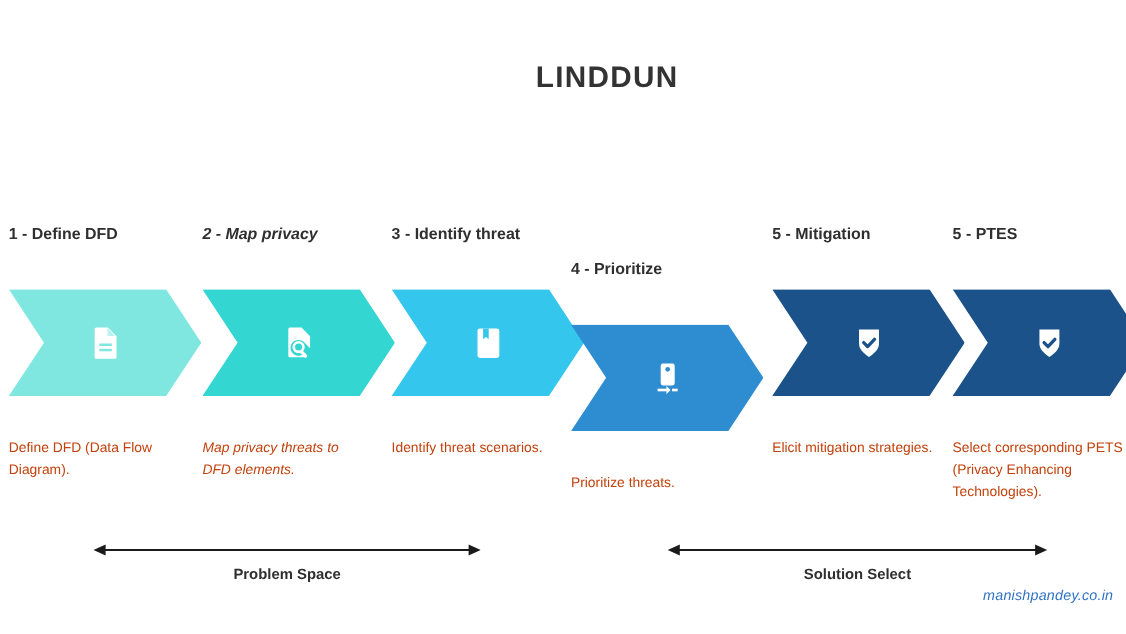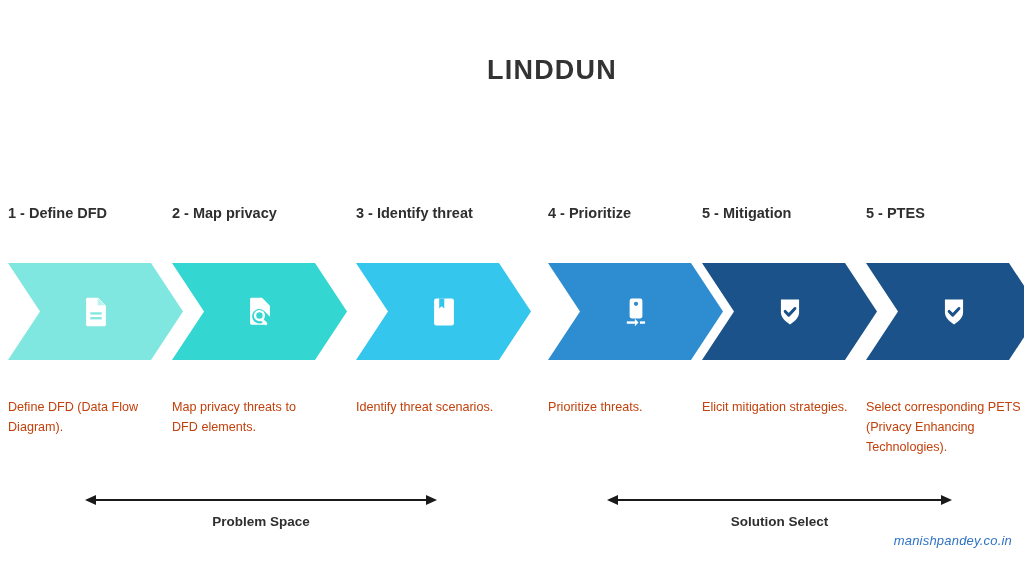--- a/index.html
+++ b/index.html
@@ -132,21 +132,21 @@
       <svg class="chev-icon" viewBox="0 0 24 24" fill="#ffffff">
         <path d="M6 2h7.5L19 7.5V21a1 1 0 0 1-1 1H6a1 1 0 0 1-1-1V3a1 1 0 0 1 1-1z"></path>
         <path d="M13.2 2.3v5h5z" fill="#7fe7e0" opacity="0.55"></path>
         <rect x="8" y="12.2" width="8" height="1.6" fill="#7fe7e0"></rect>
         <rect x="8" y="15.6" width="8" height="1.6" fill="#7fe7e0"></rect>
       </svg>
     </div>
     <div class="step-desc" style="width:150px;">Define DFD (Data Flow Diagram).</div>
   </div>
 
-  <div class="step" style="left:172px; width:175px;">
+  <div class="step" style="left:184px; width:175px;font-style:italic;">
     <div class="step-label">2 - Map privacy</div>
     <div class="chevron" style="width:175px; background:#33d6d0;">
       <svg class="chev-icon" viewBox="0 0 24 24" fill="#ffffff">
         <path d="M6 2h7.5L19 7.5v7.8l-3.4-3.4a5.1 5.1 0 1 0-4.1 8.2c1 0 2-.3 2.8-.9l1.8 1.8H6a1 1 0 0 1-1-1V3a1 1 0 0 1 1-1z"></path>
         <circle cx="11.6" cy="14.5" r="3.1" fill="none" stroke="#ffffff" stroke-width="1.7"></circle>
         <rect x="13.6" y="16.2" width="5.6" height="2.1" rx="1" transform="rotate(45 13.6 16.2)"></rect>
       </svg>
     </div>
     <div class="step-desc" style="width:150px;">Map privacy threats to DFD elements.</div>
   </div>
@@ -155,21 +155,21 @@
     <div class="step-label">3 - Identify threat</div>
     <div class="chevron" style="width:175px; background:#34c6ec;">
       <svg class="chev-icon" viewBox="0 0 24 24" fill="#ffffff">
         <rect x="5" y="2.5" width="14" height="19" rx="1.6"></rect>
         <path d="M8.6 2.5h3.6v7l-1.8-1.5-1.8 1.5z" fill="#34c6ec"></path>
       </svg>
     </div>
     <div class="step-desc" style="width:160px;">Identify threat scenarios.</div>
   </div>
 
-  <div class="step" style="left:548px; width:175px;">
+  <div class="step" style="left:519px; width:175px;margin-top:32px;">
     <div class="step-label">4 - Prioritize</div>
     <div class="chevron" style="width:175px; background:#2e8dd0;">
       <svg class="chev-icon" viewBox="0 0 24 24" fill="#ffffff">
         <rect x="7.5" y="2.5" width="9" height="14" rx="1.5"></rect>
         <circle cx="12" cy="6.2" r="1.5" fill="#2e8dd0"></circle>
         <rect x="5.5" y="18.6" width="6.4" height="1.7"></rect>
         <path d="M11.2 16.8l2.6 2.65-2.6 2.65z"></path>
         <rect x="14.8" y="18.6" width="3.6" height="1.7"></rect>
       </svg>
     </div>

